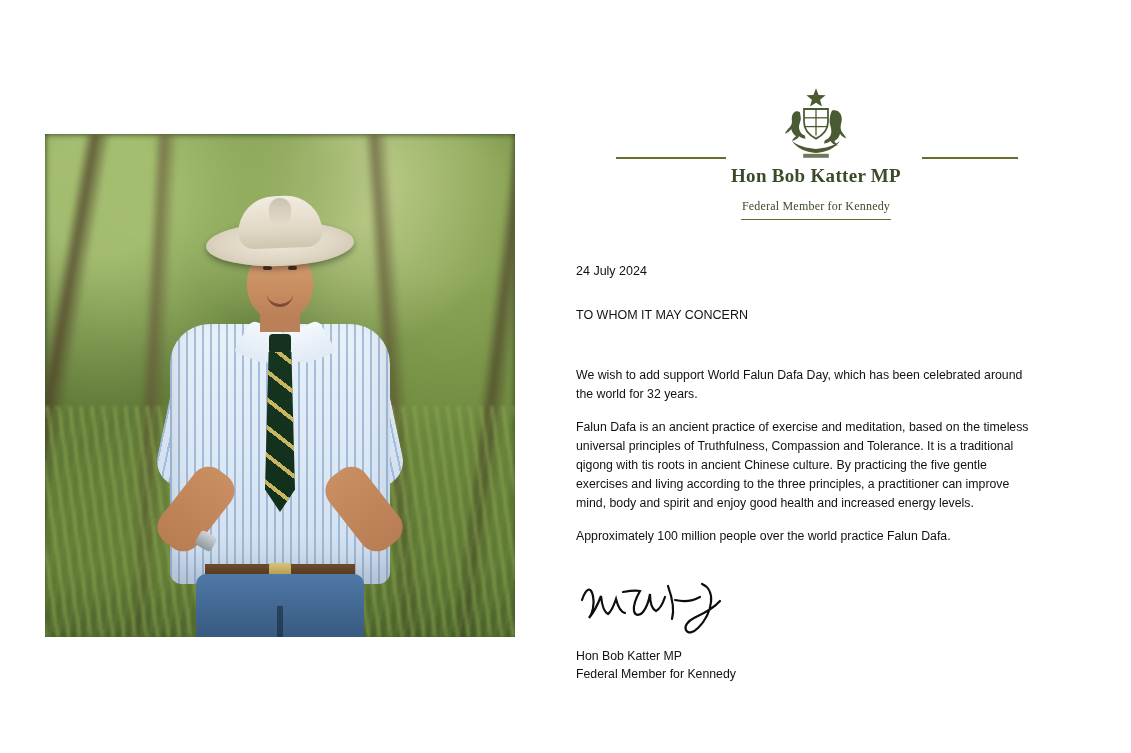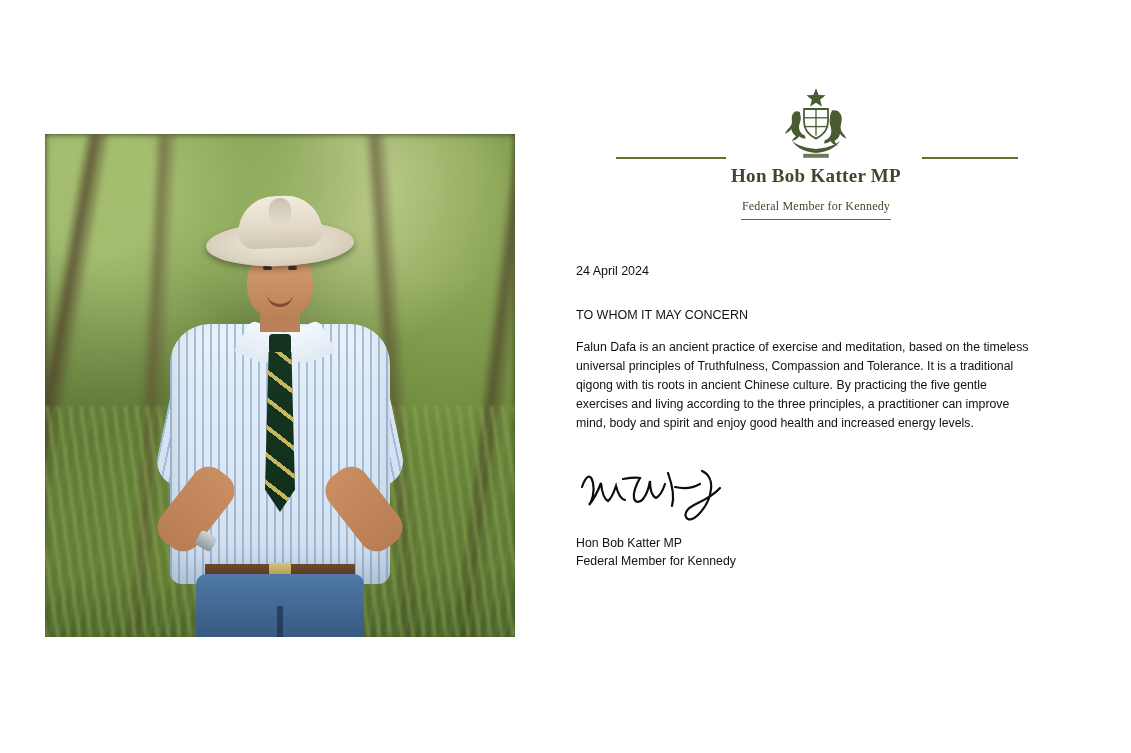--- a/index.html
+++ b/index.html
@@ -238,21 +238,21 @@
     margin: 5px auto 0;
   }
 
   .body-text { margin-top: 44px; color: #111111; }
   .date {
     font-size: 12.5px;
     margin-bottom: 30px;
   }
   .salutation {
     font-size: 12.5px;
-    margin-bottom: 16px;
+    margin-bottom: 44px;
   }
   .para {
     font-size: 12.3px;
     line-height: 1.55;
     margin: 0 0 14px 0;
     max-width: 466px;
   }
 
   .signature {
     margin-top: 24px;
@@ -331,24 +331,26 @@
       <span class="rule left"></span>
       <span class="rule right"></span>
     </div>
 
     <div class="letterhead-name">Hon Bob Katter MP</div>
     <div class="letterhead-sub">Federal Member for Kennedy</div>
     <div class="subrule"></div>
   </div>
 
   <div class="body-text">
-    <div class="date">24 April 2024</div>
+    <div class="date">24 July 2024</div>
     <div class="salutation">TO WHOM IT MAY CONCERN</div>
 
+    <p class="para">We wish to add support World Falun Dafa Day, which has been celebrated around the world for 32 years.</p>
     <p class="para">Falun Dafa is an ancient practice of exercise and meditation, based on the timeless universal principles of Truthfulness, Compassion and Tolerance.  It is a traditional qigong with tis roots in ancient Chinese culture.  By practicing the five gentle exercises and living according to the three principles, a practitioner can improve mind, body and spirit and enjoy good health and increased energy levels.</p>
+    <p class="para">Approximately 100 million people over the world practice Falun Dafa.</p>
 
     <div class="signature">
       <svg class="sign-svg" width="210" height="72" viewBox="0 0 210 72" aria-hidden="true">
         <g fill="none" stroke="#0d0d0d" stroke-width="2.2" stroke-linecap="round">
           <path d="M6 30 c4 -12 9 -14 11 -4 c2 9 -1 18 -4 22 c5 -6 9 -14 12 -22 c1 10 3 16 7 18 c4 -3 6 -9 8 -15 c2 8 5 13 9 14"></path>
           <path d="M47 22 c6 -1 12 -2 17 -1 c-4 7 -7 14 -6 20 c1 5 6 5 9 1 c4 -5 6 -12 7 -18 c0 9 2 15 6 17 c4 -2 7 -8 9 -14"></path>
           <path d="M92 16 c5 14 6 26 4 33"></path>
           <path d="M99 30 c9 2 18 1 25 -3"></path>
           <path d="M126 14 c7 3 10 10 9 18 c-1 10 -6 19 -13 26 c-5 5 -10 6 -12 2 c-2 -4 2 -9 8 -12 c8 -4 18 -8 26 -17"></path>
         </g>

